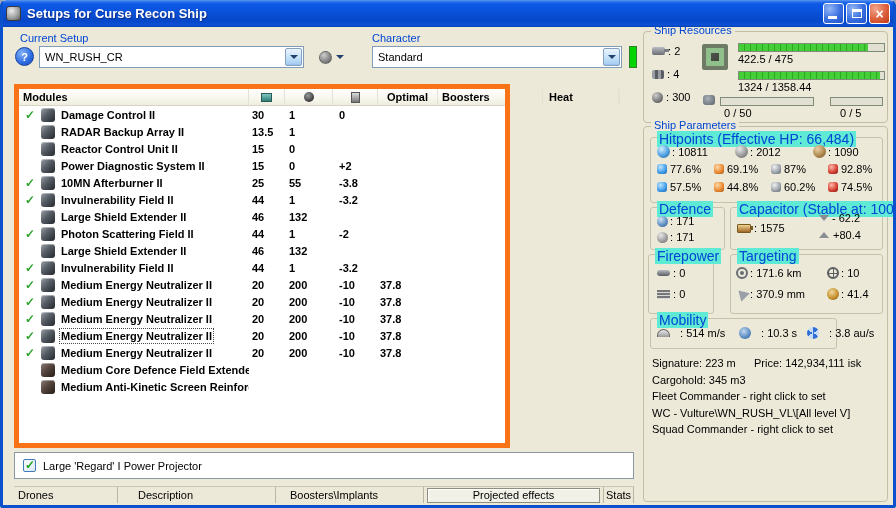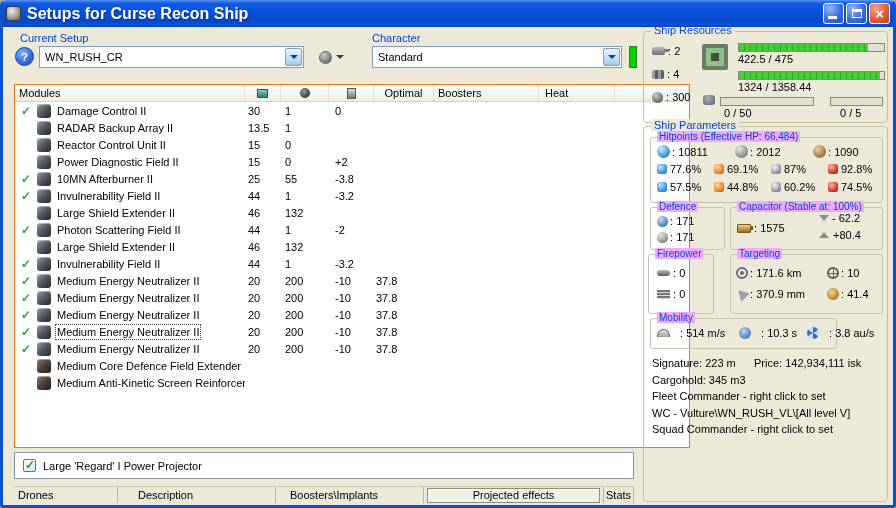--- a/index.html
+++ b/index.html
@@ -6,21 +6,21 @@
 html,body{background:#9BA5B5;}
 body{font-family:"Liberation Sans",sans-serif;font-size:11px;color:#000;}
 #win{position:relative;width:896px;height:508px;background:#ECE9D8;overflow:hidden;border-radius:6px 6px 2px 2px;}
 #win::after{content:"";position:absolute;inset:0;border:3px solid #0A52CC;border-top:none;border-radius:0 0 3px 3px;pointer-events:none;z-index:60;}
 
 #titlebar{position:absolute;left:0;top:0;width:100%;height:27px;display:flex;align-items:center;padding:0 6px;z-index:5;
  background:linear-gradient(180deg,#5E97F2 0%,#2F74EA 6%,#0E5AE6 14%,#0A52DC 42%,#0747C8 78%,#0B51D8 92%,#0640AE 100%);
  border-radius:6px 6px 0 0;}
 .app-icon{width:15px;height:15px;border-radius:3px;flex:none;border:1px solid #3A3A3A;
  background:radial-gradient(circle at 35% 30%,#EDEDED,#9A9A9A 60%,#585858);}
-#titlebar .title{color:#fff;font-weight:bold;font-size:16px;text-shadow:1px 1px 1px #12308A;margin-left:6px;flex:1;white-space:nowrap;}
+#titlebar .title{color:#fff;font-weight:bold;font-size:13px;text-shadow:1px 1px 1px #12308A;margin-left:6px;flex:1;white-space:nowrap;}
 .winbtn{width:21px;height:21px;border:1px solid #fff;border-radius:3px;margin-left:2px;display:flex;align-items:center;justify-content:center;position:relative;flex:none;}
 .winbtn.min,.winbtn.max{background:radial-gradient(circle at 30% 25%,#93B7F5,#3A6FE0 55%,#1E50C8);}
 .winbtn.close{background:radial-gradient(circle at 30% 25%,#F2A68E,#DD5F3C 55%,#BE3A16);color:#fff;font-weight:bold;font-size:14px;line-height:1;}
 .g-min{position:absolute;left:4px;bottom:4px;width:9px;height:3px;background:#fff;}
 .g-max{width:10px;height:9px;border:1px solid #fff;border-top-width:3px;}
 
 .blab{position:absolute;color:#0046D5;white-space:nowrap;}
 #lbl-current{left:20px;top:32px;}
 #lbl-character{left:372px;top:32px;}
 #help-btn{position:absolute;left:15px;top:47px;width:19px;height:19px;border-radius:50%;color:#fff;font-weight:bold;text-align:center;line-height:18px;border:1px solid #16439F;
@@ -29,21 +29,21 @@
 #combo-setup{left:39px;top:46px;width:265px;}
 #combo-character{left:372px;top:46px;width:250px;}
 .cbtn{position:absolute;right:1px;top:1px;bottom:1px;width:17px;border:1px solid #86A0BE;border-radius:2px;display:flex;align-items:center;justify-content:center;
  background:linear-gradient(180deg,#EAF4FD,#CBE5FB 45%,#AAD0F3 90%,#92BEE9);}
 .tri-down{width:0;height:0;border-left:4px solid transparent;border-right:4px solid transparent;border-top:4px solid #21406B;}
 #tool-btn{position:absolute;left:312px;top:46px;width:38px;height:22px;display:flex;align-items:center;justify-content:center;gap:4px;background:transparent;border:none;}
 .gear-icon{width:13px;height:13px;border-radius:50%;border:1px dotted #444;
  background:radial-gradient(circle at 35% 30%,#CDCDCD,#8A8A8A 55%,#555);}
 #char-indicator{position:absolute;left:629px;top:46px;width:8px;height:22px;background:#00D500;border:1px solid #2F7F2F;}
 
-#modules{position:absolute;left:14px;top:84px;width:676px;height:364px;background:#fff;border:1px solid #f97316;}
+#modules{position:absolute;left:14px;top:84px;width:496px;height:364px;background:#fff;border:5px solid #f97316;font-weight:bold;}
 .mgrid{display:grid;grid-template-columns:230px 36px 48px 45px 60px 105px 76px 1fr;}
 #mhead{height:17px;background:linear-gradient(180deg,#fff,#F7F6EC 60%,#EFEDDF);border-bottom:1px solid #D8D5C2;}
 #mhead>div{border-right:1px solid #E4E2D4;display:flex;align-items:center;height:16px;}
 #mhead .c-name{padding-left:4px;}
 #mhead .c-ico{justify-content:center;}
 #mhead .c-opt{justify-content:center;}
 #mhead .c-chg{padding-left:4px;}
 #mhead .c-heat{padding-left:6px;}
 .cpu-hicon{width:11px;height:9px;background:linear-gradient(#7FC8C0,#2E7F78);border:1px solid #2A5A56;}
 .pg-hicon{width:10px;height:10px;border-radius:50%;background:radial-gradient(circle at 40% 35%,#999,#333 75%);}
@@ -73,21 +73,21 @@
 .s1{width:104px;padding-left:4px;}
 .s2{width:158px;padding-left:20px;}
 .s3{width:148px;padding-left:14px;}
 .s4{width:180px;}
 .s5{width:30px;padding-left:2px;}
 .pe-box{flex:1;margin:0 3px;height:15px;border:1px solid #8F8D7D;background:#F2F1E7;box-shadow:inset 1px 1px 0 #fff;display:flex;align-items:center;justify-content:center;}
 
 .grp{position:absolute;border:1px solid #C2BFA6;border-radius:4px;}
 .glabel{position:absolute;top:-8px;left:7px;background:#ECE9D8;padding:0 3px;color:#0046D5;white-space:nowrap;}
 .sgrp{position:absolute;border:1px solid #C6C3AC;border-radius:3px;}
-.slabel{position:absolute;top:-7px;left:6px;background:#f0abfc;padding:0 2px;color:#0046D5;font-size:10px;white-space:nowrap;}
+.slabel{position:absolute;top:-7px;left:6px;background:#5eead4;padding:0 2px;color:#0046D5;font-size:14px;white-space:nowrap;}
 .v{white-space:nowrap;}
 .v::before{content:": ";}
 
 #grp-res{left:643px;top:31px;width:245px;height:92px;}
 .res-row{position:absolute;display:flex;align-items:center;gap:3px;}
 #res-turret{left:8px;top:13px;}
 #res-launcher{left:8px;top:36px;}
 #res-calib{left:8px;top:59px;}
 .turret-icon{width:13px;height:8px;background:linear-gradient(#B8BCC2,#6A6E74);border-radius:2px;position:relative;flex:none;}
 .turret-icon::after{content:"";position:absolute;right:-4px;top:2px;width:5px;height:3px;background:#7A7E84;}
@@ -276,21 +276,21 @@
           <div class="cell-opt"></div>
           <div></div>
           <div></div>
           <div></div>
         </div>
 
         <div class="mrow mgrid">
           <div class="namecell">
             <span class="chk" style="visibility: hidden;"></span>
             <span class="micon"></span>
-            <span class="mname">Power Diagnostic Field II</span>
+            <span class="mname">Power Diagnostic System II</span>
           </div>
           <div class="cell-num">15</div>
           <div class="cell-pg">0</div>
           <div class="cell-cap">+2</div>
           <div class="cell-opt"></div>
           <div></div>
           <div></div>
           <div></div>
         </div>
 

